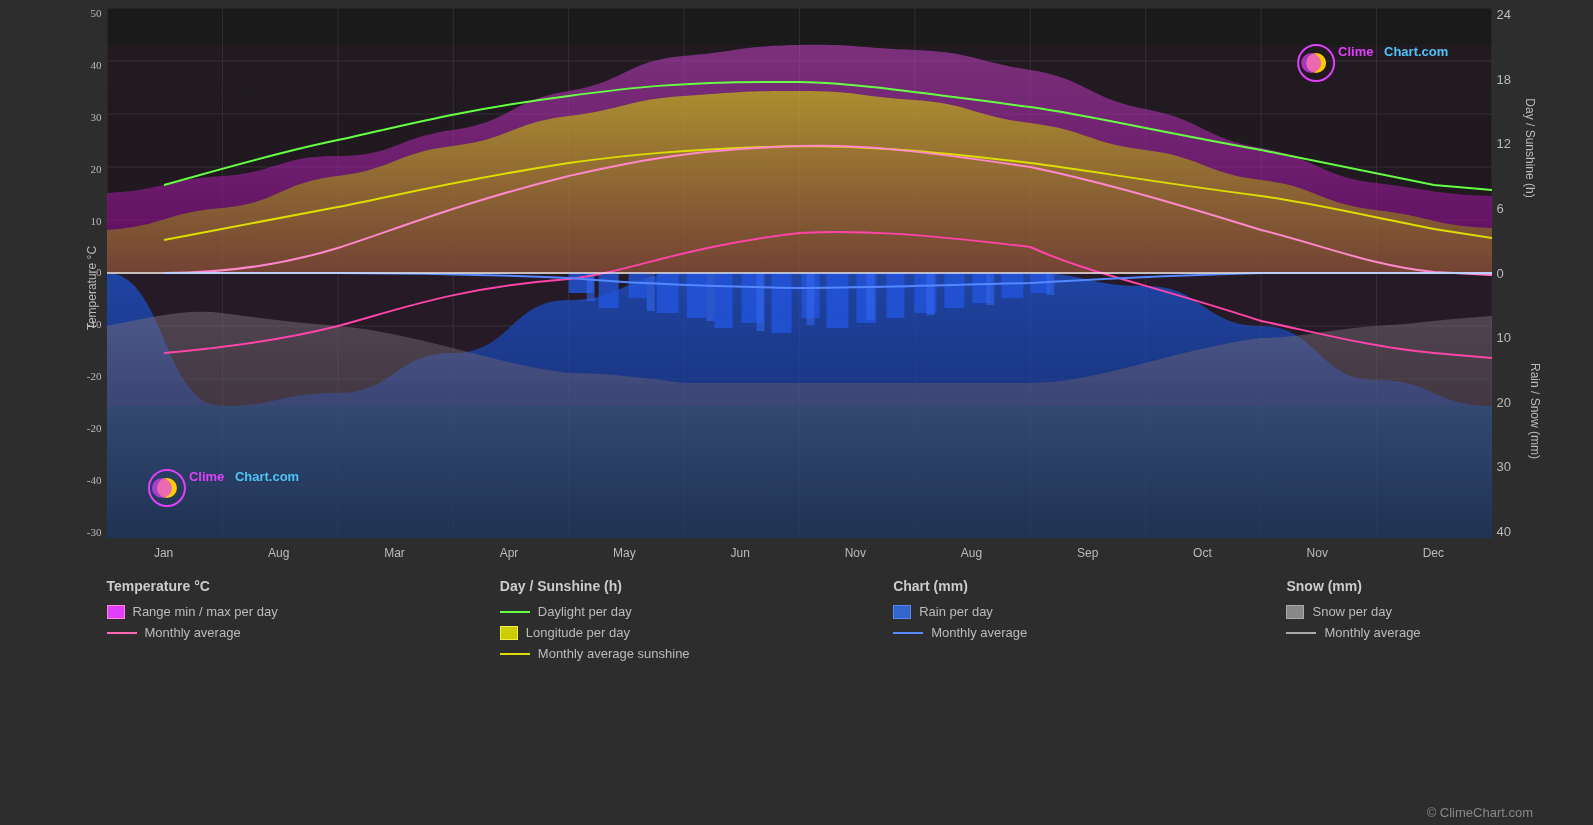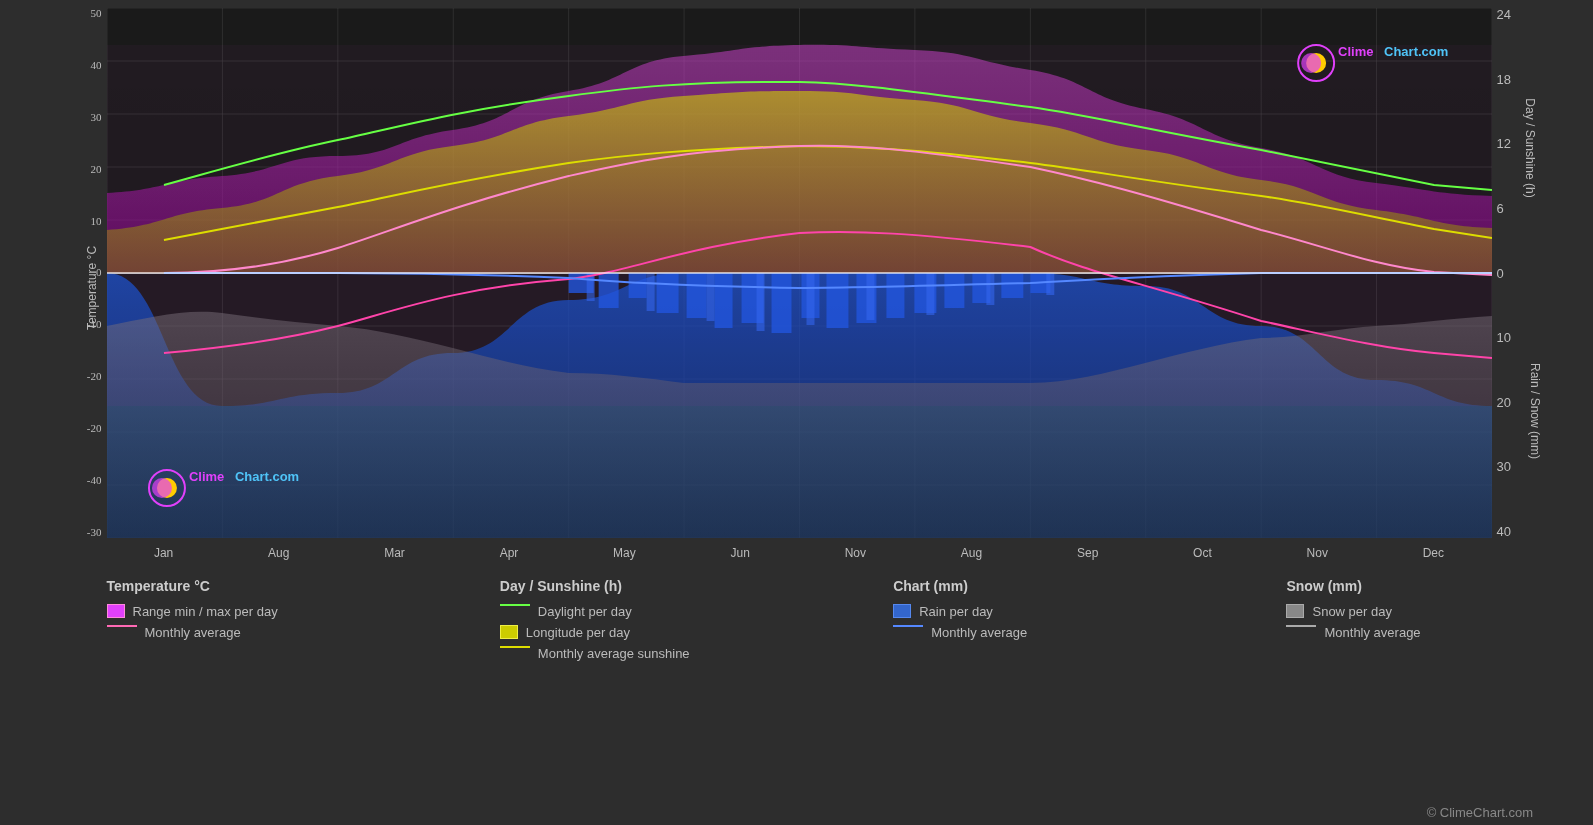--- a/index.html
+++ b/index.html
@@ -115,21 +115,21 @@
       min-width: 200px;
     }
     .legend-column-title {
       font-size: 14px;
       color: #ccc;
       font-weight: bold;
       margin-bottom: 4px;
     }
     .legend-item {
       display: flex;
-      align-items: flex-start;
+      align-items: center;
       gap: 8px;
       font-size: 13px;
       color: #bbb;
     }
     .legend-swatch {
       width: 18px;
       height: 14px;
       flex-shrink: 0;
     }
     .legend-line {

